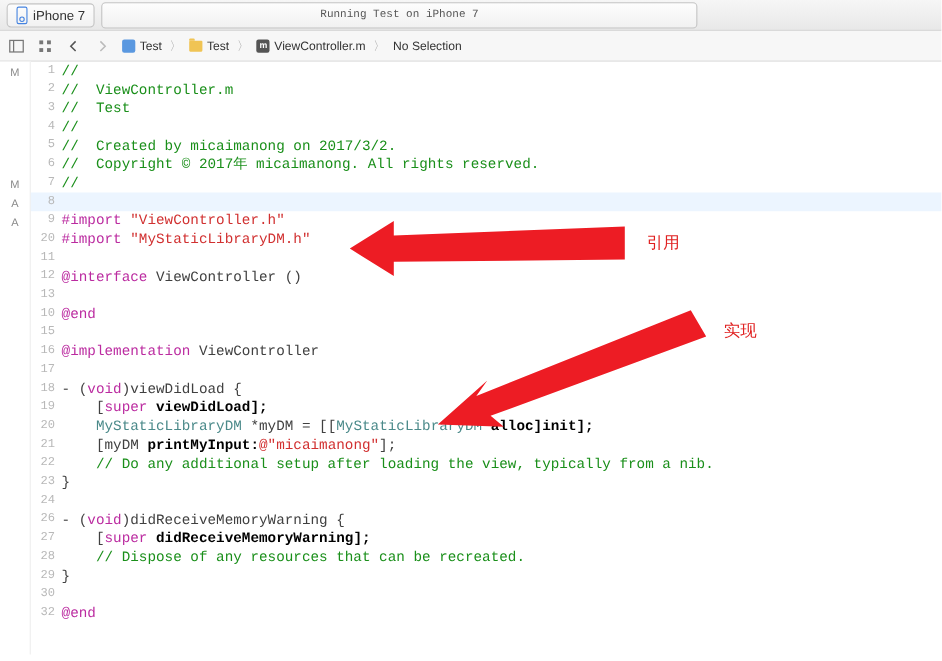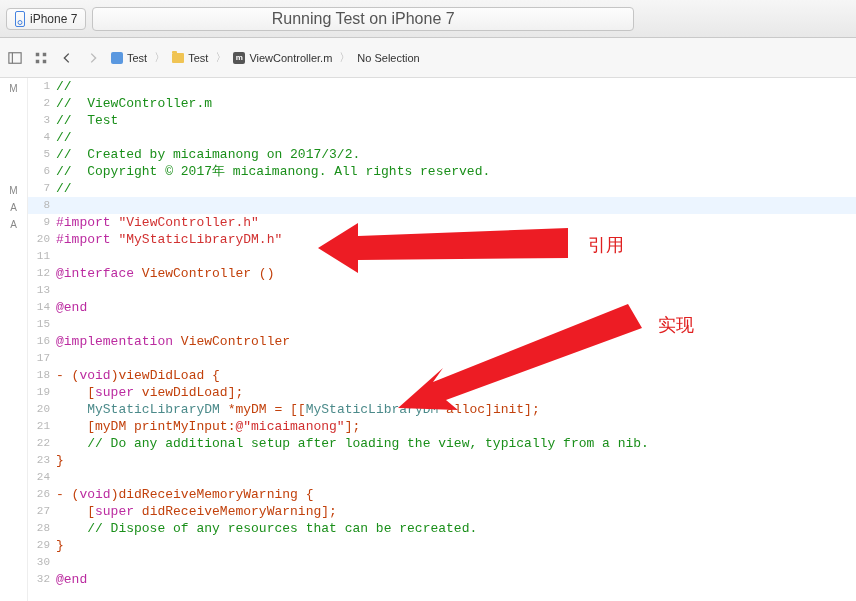--- a/index.html
+++ b/index.html
@@ -6,21 +6,21 @@
 body {
   font-family: -apple-system, "Helvetica Neue", Arial, sans-serif;
   font-size: 11px;
   background: #fff;
   width: 856px;
   height: 601px;
   overflow: hidden;
   position: relative;
 }
 .toolbar {
-  height: 38px;
+  height: 28px;
   background: linear-gradient(#f6f6f6, #e8e8e8);
   border-bottom: 1px solid #c9c9c9;
   display: flex;
   align-items: center;
   padding: 0 6px;
   gap: 6px;
 }
 .scheme-field {
   display: flex;
   align-items: center;
@@ -37,26 +37,27 @@
 .iphone-icon::after { content: ""; position: absolute; bottom: 1px; left: 50%; transform: translateX(-50%); width: 3px; height: 3px; border: 1px solid #4583e0; border-radius: 50%; }
 .status-field {
   flex: 1;
   background: linear-gradient(#fdfdfd,#f1f1f1);
   border: 1px solid #c5c5c5;
   border-radius: 4px;
   height: 24px;
   display: flex;
   align-items: center;
   justify-content: center;
-  font-size: 16px;
+  font-size: 10px;
   color: #555;
+  font-family: Liberation Mono, monospace;
 }
 .toolbar-right { width: 210px; }
 .jump-bar {
-  height: 40px;
+  height: 28px;
   background: #f7f7f7;
   border-bottom: 1px solid #ddd;
   display: flex;
   align-items: center;
   padding: 0 4px;
   gap: 4px;
   font-size: 11px;
   color: #333;
 }
 .jb-btn {
@@ -75,25 +76,25 @@
 .marker-gutter { width: 28px; background: #fff; border-right: 1px solid #eee; padding-top: 2px; }
 .marker { height: 17px; line-height:17px; display:flex; align-items:center; justify-content:center; color:#888; font-size:10px; }
 .code-area { flex:1; position:relative; }
 .code-line { display:flex; height:17px; line-height:17px; font-family: Menlo, Monaco, "Courier New", monospace; font-size:13px; }
 .line-num { width: 28px; text-align:right; padding-right:6px; color:#b8b8b8; font-size:11px; user-select:none; }
 .code-content { white-space: pre; }
 .hl { background:#ecf5ff; }
 .c-comment { color:#1a8f1a; }
 .c-keyword { color:#bb2ba0;margin-top:24px; }
 .c-string  { color:#d13030; }
-.c-ident   { color:#c2410c; }
-.c-method  { color:#c2410c; }
+.c-ident   { color:#404040; }
+.c-method  { color:#000000;font-weight:bold; }
 .c-lib     { color:#4b8a8a; }
 .annot { position:absolute; pointer-events:none; }
-.annot-label { position:absolute; color:#e02020; font-size:18px; font-weight:400; pointer-events:none; }
+.annot-label { position:absolute; color:#e02020; font-size:15px; font-weight:400; pointer-events:none; }
 </style>
 </head>
 <body>
 
 <div class="toolbar">
   <div class="scheme-field">
     <span class="iphone-icon"></span>
     <span>iPhone 7</span>
   </div>
   <div class="status-field">
@@ -240,21 +241,21 @@
       </div>
       <div class="code-line">
         <div class="line-num">12</div>
         <div class="code-content"><span class="c-keyword">@interface </span><span class="c-ident">ViewController</span><span class="c-ident"> ()</span></div>
       </div>
       <div class="code-line">
         <div class="line-num">13</div>
         <div class="code-content"><span class=""></span></div>
       </div>
       <div class="code-line">
-        <div class="line-num">14</div>
+        <div class="line-num">10</div>
         <div class="code-content"><span class="c-keyword">@end</span></div>
       </div>
       <div class="code-line">
         <div class="line-num">15</div>
         <div class="code-content"><span class=""></span></div>
       </div>
       <div class="code-line">
         <div class="line-num">16</div>
         <div class="code-content"><span class="c-keyword">@implementation </span><span class="c-ident">ViewController</span></div>
       </div>

